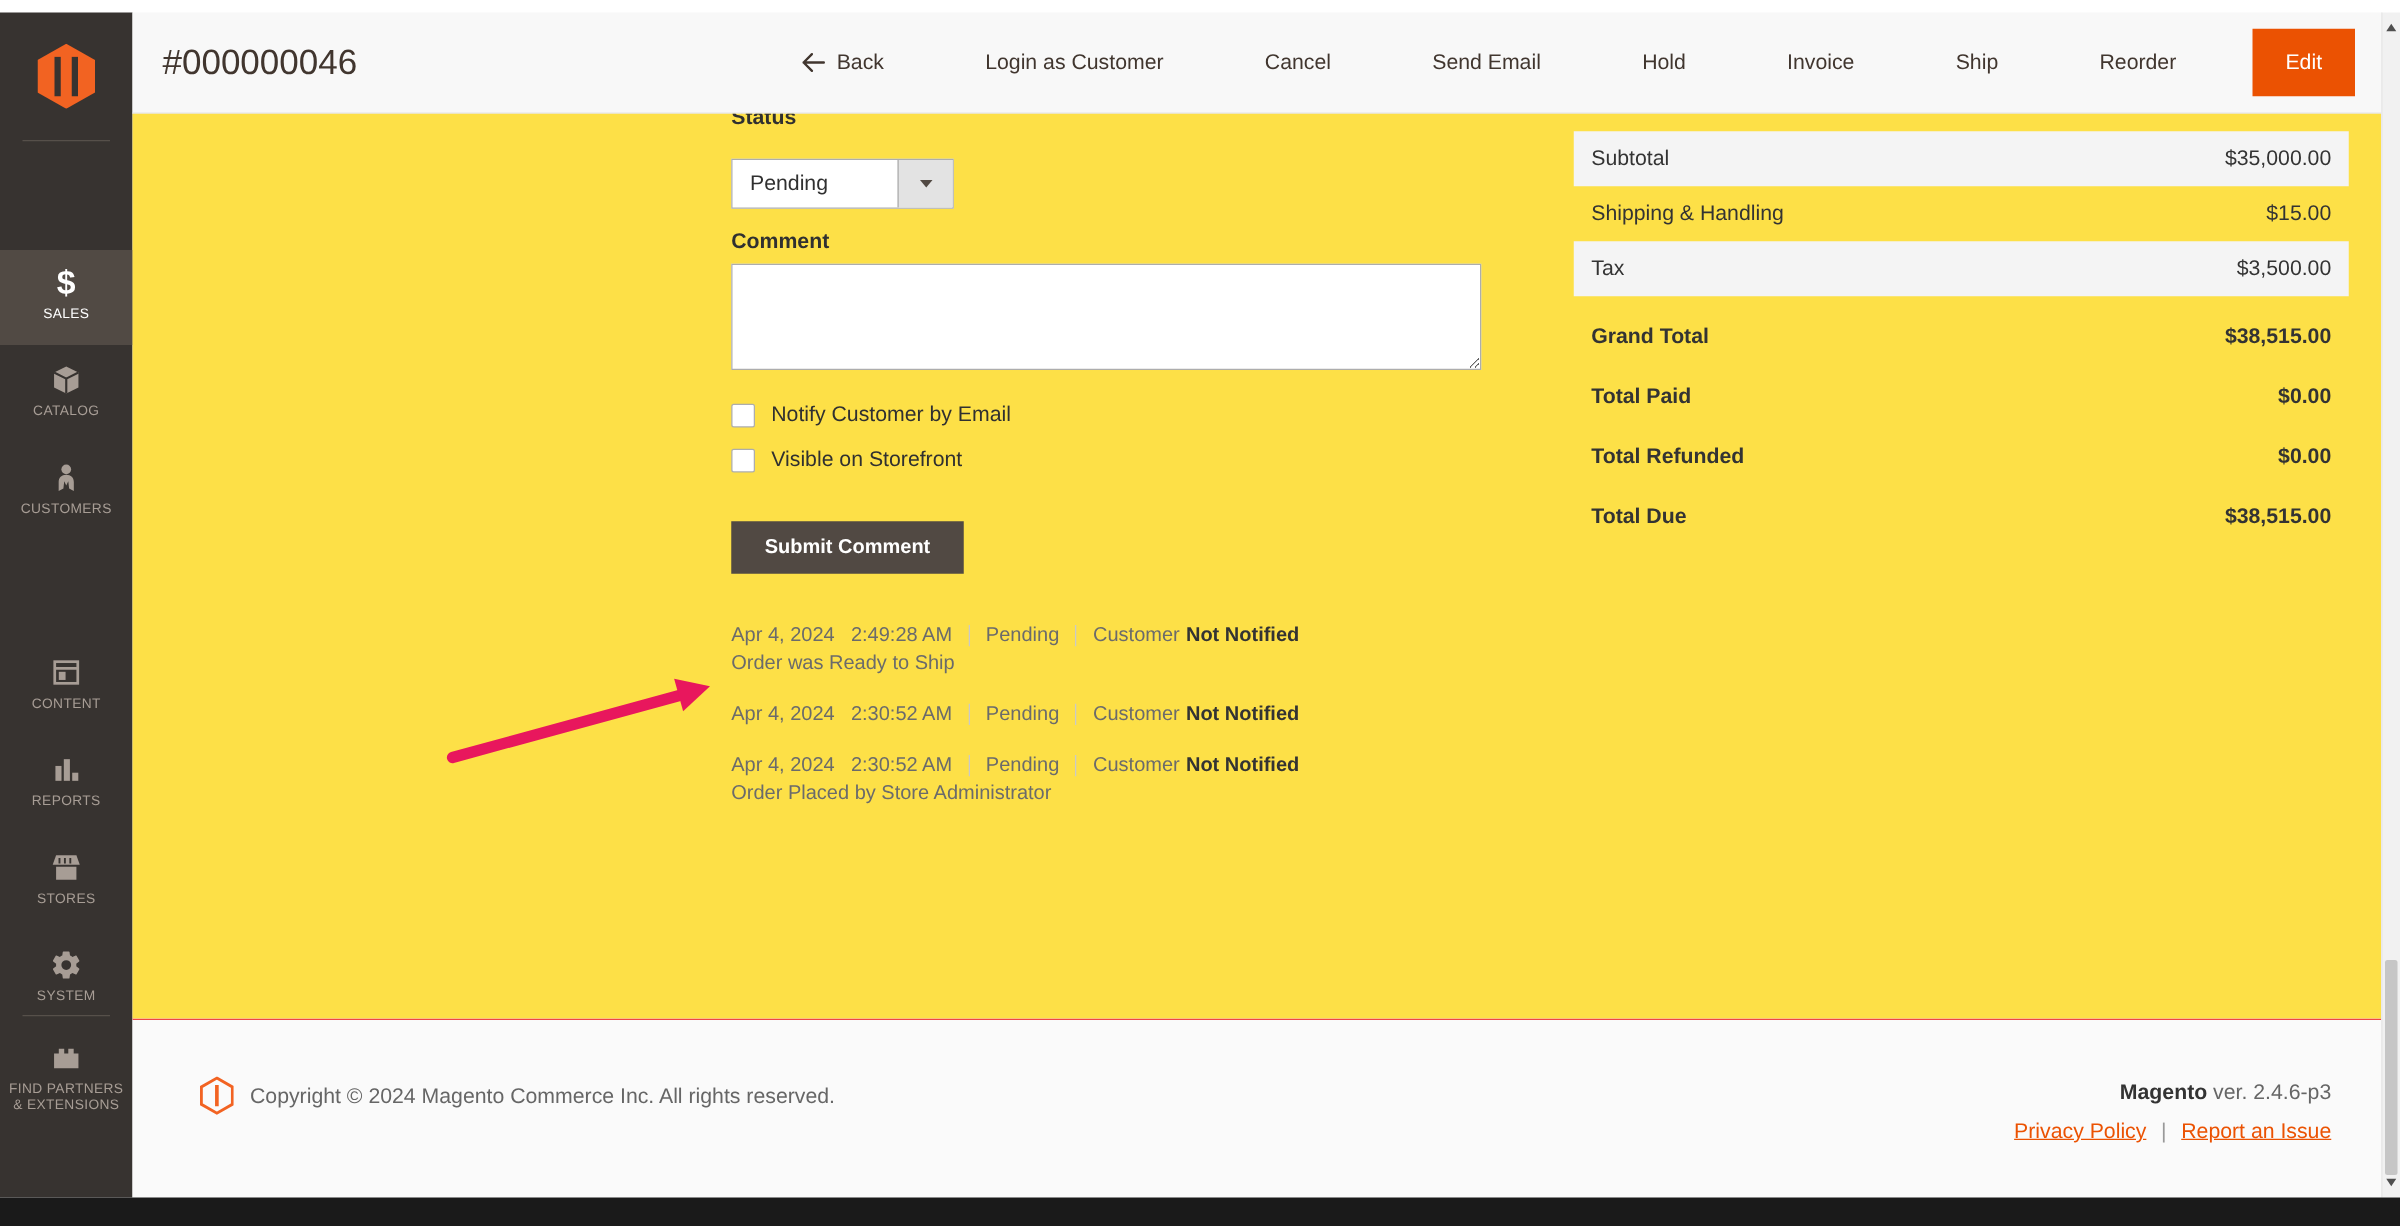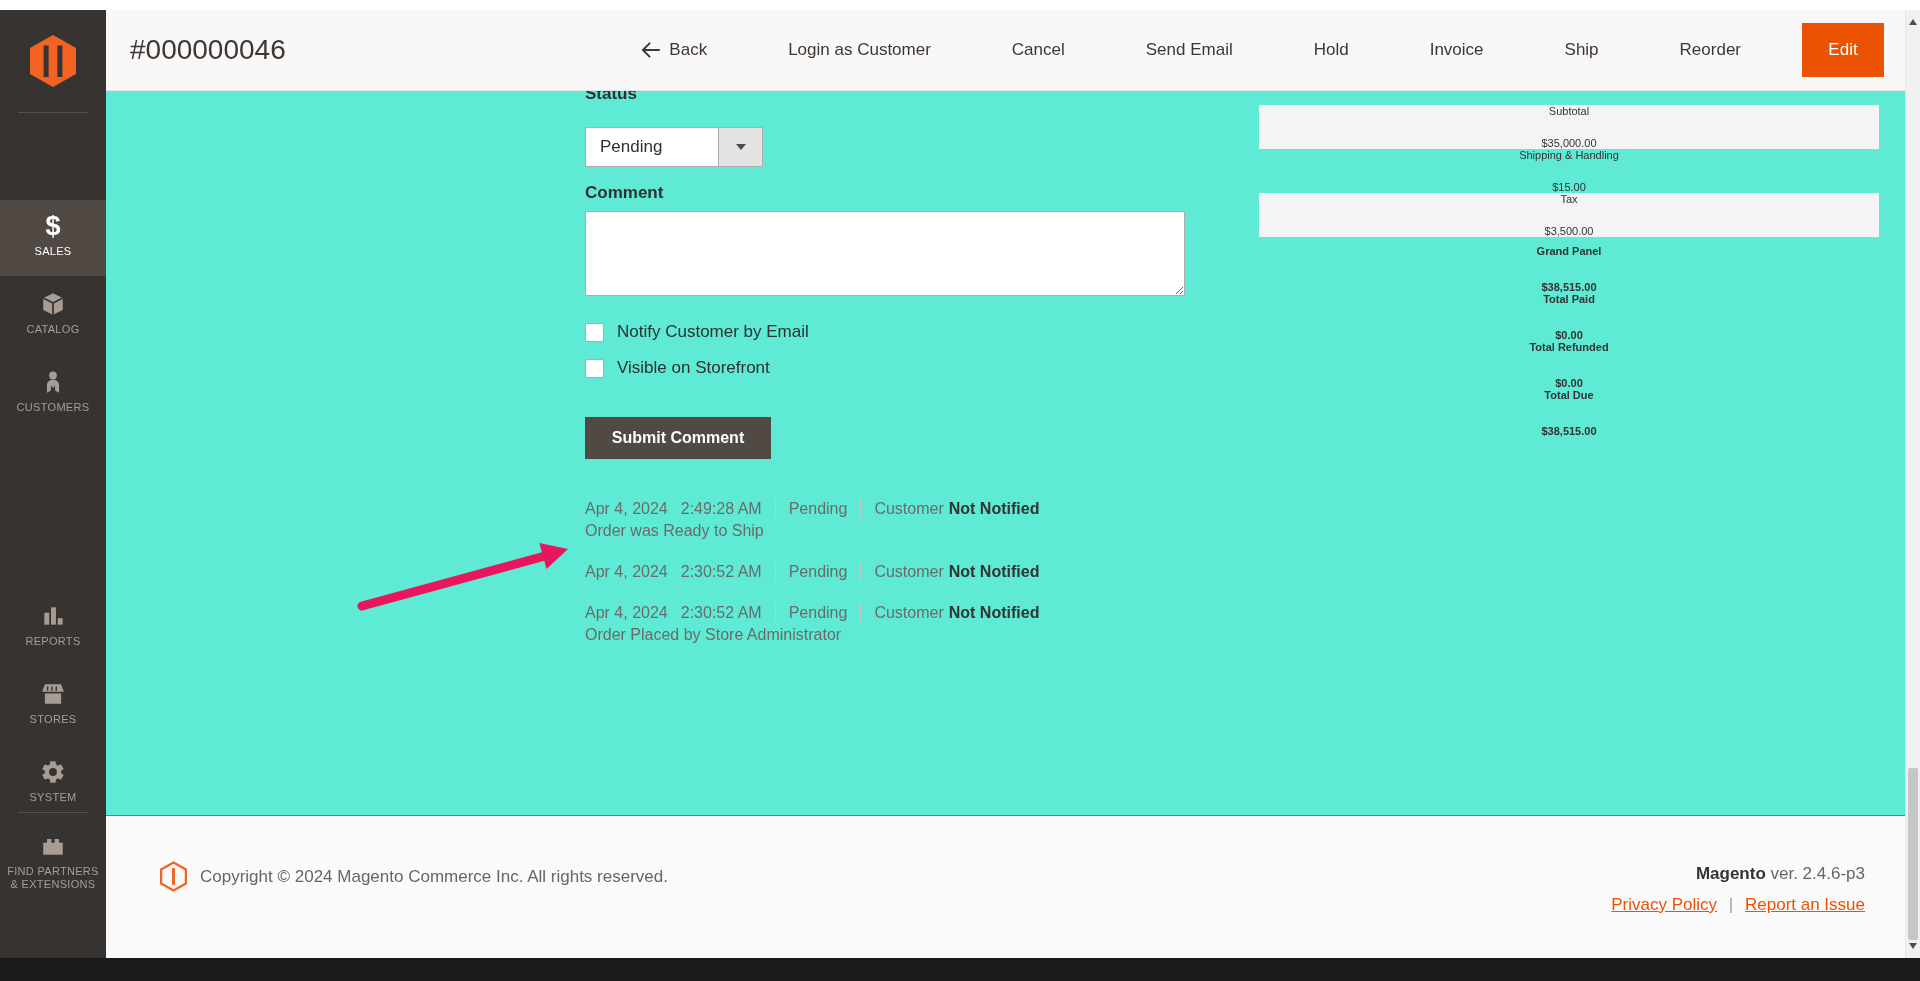--- a/index.html
+++ b/index.html
@@ -25,21 +25,21 @@
           border-bottom:1px solid #e3e3e3;box-sizing:border-box;display:flex;align-items:center;
           padding:0 21px 0 24px;}
   .page-title{font-size:28px;color:#41362f;}
   .actions{margin-left:auto;display:flex;align-items:center;gap:81px;}
   .action{font-size:17px;color:#41362f;white-space:nowrap;cursor:pointer;display:flex;align-items:center;}
   .back-arrow{margin-right:9px;display:flex;color:#41362f;}
   .edit-btn{margin-left:-20px;width:82px;height:54px;background:#eb5202;color:#fff;font-size:17px;
             font-family:inherit;border:none;display:flex;align-items:center;justify-content:center;cursor:pointer;}
 
   
-  .content{position:absolute;left:106px;top:91px;width:1799px;height:724px;background:#5eead4;overflow:hidden;}
+  .content{position:absolute;left:106px;top:91px;width:1799px;height:724px;background:#fde047;overflow:hidden;}
   .f-label{position:absolute;left:479px;font-size:17px;font-weight:700;color:#303030;}
   .lbl-status{top:-7px;}
   .lbl-comment{top:92px;}
   .select{position:absolute;left:479px;top:36px;width:178px;height:40px;border:1px solid #adadad;
           background:#fff;box-sizing:border-box;display:flex;align-items:stretch;cursor:pointer;}
   .select-value{flex:1;display:flex;align-items:center;padding-left:14px;font-size:17px;color:#303030;}
   .select-btn{width:43px;background:#e3e3e3;border-left:1px solid #adadad;display:flex;align-items:center;justify-content:center;}
   .caret{width:0;height:0;border-left:5px solid transparent;border-right:5px solid transparent;border-top:6px solid #514943;}
   .comment-ta{position:absolute;left:479px;top:120px;width:600px;height:85px;border:1px solid #adadad;
               box-sizing:border-box;font-family:inherit;font-size:16px;padding:6px;resize:both;background:#fff;}
@@ -53,21 +53,21 @@
   .history{position:absolute;left:479px;top:408px;width:700px;}
   .entry{margin-bottom:22px;}
   .e-line1{display:flex;align-items:center;font-size:16px;color:#6b6b6b;white-space:nowrap;height:19px;}
   .e-date{margin-right:13px;}
   .sep{width:1px;height:17px;background:#c9c9c9;margin:0 13px;}
   .notified{font-weight:700;color:#333;margin-left:5px;}
   .e-msg{margin-top:4px;font-size:16px;color:#6b6b6b;}
 
   .totals{position:absolute;left:1153px;top:14px;width:620px;}
   .t-row{display:flex;align-items:center;justify-content:space-between;height:44px;padding:0 14px;
-         box-sizing:border-box;font-size:11px;color:#333;flex-direction:column;}
+         box-sizing:border-box;font-size:17px;color:#333;}
   .t-row.shaded{background:#f4f4f4;}
   .t-row.bold{font-weight:700;height:48px;}
   .t-row.gt{margin-top:8px;}
 
   .arrow-layer{position:absolute;left:246px;top:448px;width:230px;height:80px;pointer-events:none;}
 
   
   .footer{position:absolute;left:106px;top:815px;width:1799px;height:183px;background:#fafafa;
           border-top:1px solid #ef4444;box-sizing:border-box;}
   .copyright{position:absolute;left:54px;top:45px;display:flex;align-items:center;font-size:17px;color:#666;}
@@ -120,20 +120,30 @@
       <span class="nav-icon">
         <svg width="26" height="26" viewBox="0 0 24 24">
             <path d="M12 2 3 6.5v11L12 22l9-4.5v-11z" fill="currentColor"></path>
             <path d="M3 6.5l9 4.5 9-4.5M12 11v11" fill="none" stroke="#373330" stroke-width="1.6"></path>
           </svg>
       </span>
       <span class="nav-label">CATALOG</span>
     </div>
 
 
+    <div class="nav-item" style="top:502px">
+      <span class="nav-icon">
+        <svg width="26" height="26" viewBox="0 0 24 24">
+            <rect x="3.5" y="4" width="17" height="16" fill="none" stroke="currentColor" stroke-width="2"></rect>
+            <line x1="3.5" y1="9" x2="20.5" y2="9" stroke="currentColor" stroke-width="2"></line>
+            <rect x="6.5" y="11.5" width="5" height="6" fill="currentColor"></rect>
+          </svg>
+      </span>
+      <span class="nav-label">CONTENT</span>
+    </div>
 
     <div class="nav-item" style="top:580px">
       <span class="nav-icon">
         <svg width="26" height="26" viewBox="0 0 24 24">
             <rect x="4" y="9" width="4.5" height="11" fill="currentColor"></rect>
             <rect x="10.2" y="4" width="4.5" height="16" fill="currentColor"></rect>
             <rect x="16.4" y="14" width="4.5" height="6" fill="currentColor"></rect>
           </svg>
       </span>
       <span class="nav-label">REPORTS</span>
@@ -263,21 +273,21 @@
       </div>
       <div class="t-row">
         <span>Shipping &amp; Handling</span>
         <span>$15.00</span>
       </div>
       <div class="t-row shaded">
         <span>Tax</span>
         <span>$3,500.00</span>
       </div>
       <div class="t-row bold gt">
-        <span>Grand Panel</span>
+        <span>Grand Total</span>
         <span>$38,515.00</span>
       </div>
       <div class="t-row bold">
         <span>Total Paid</span>
         <span>$0.00</span>
       </div>
       <div class="t-row bold">
         <span>Total Refunded</span>
         <span>$0.00</span>
       </div>

